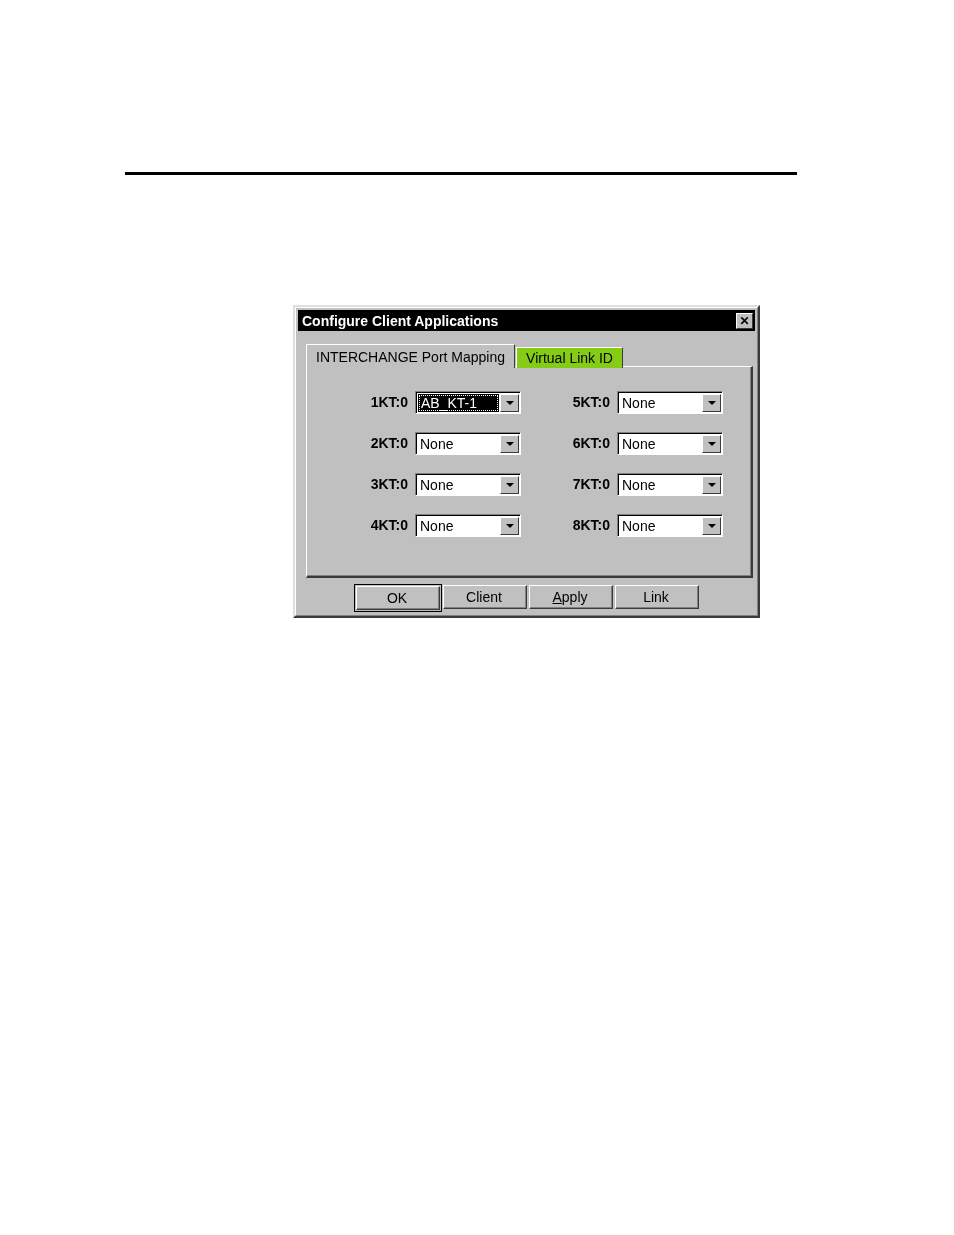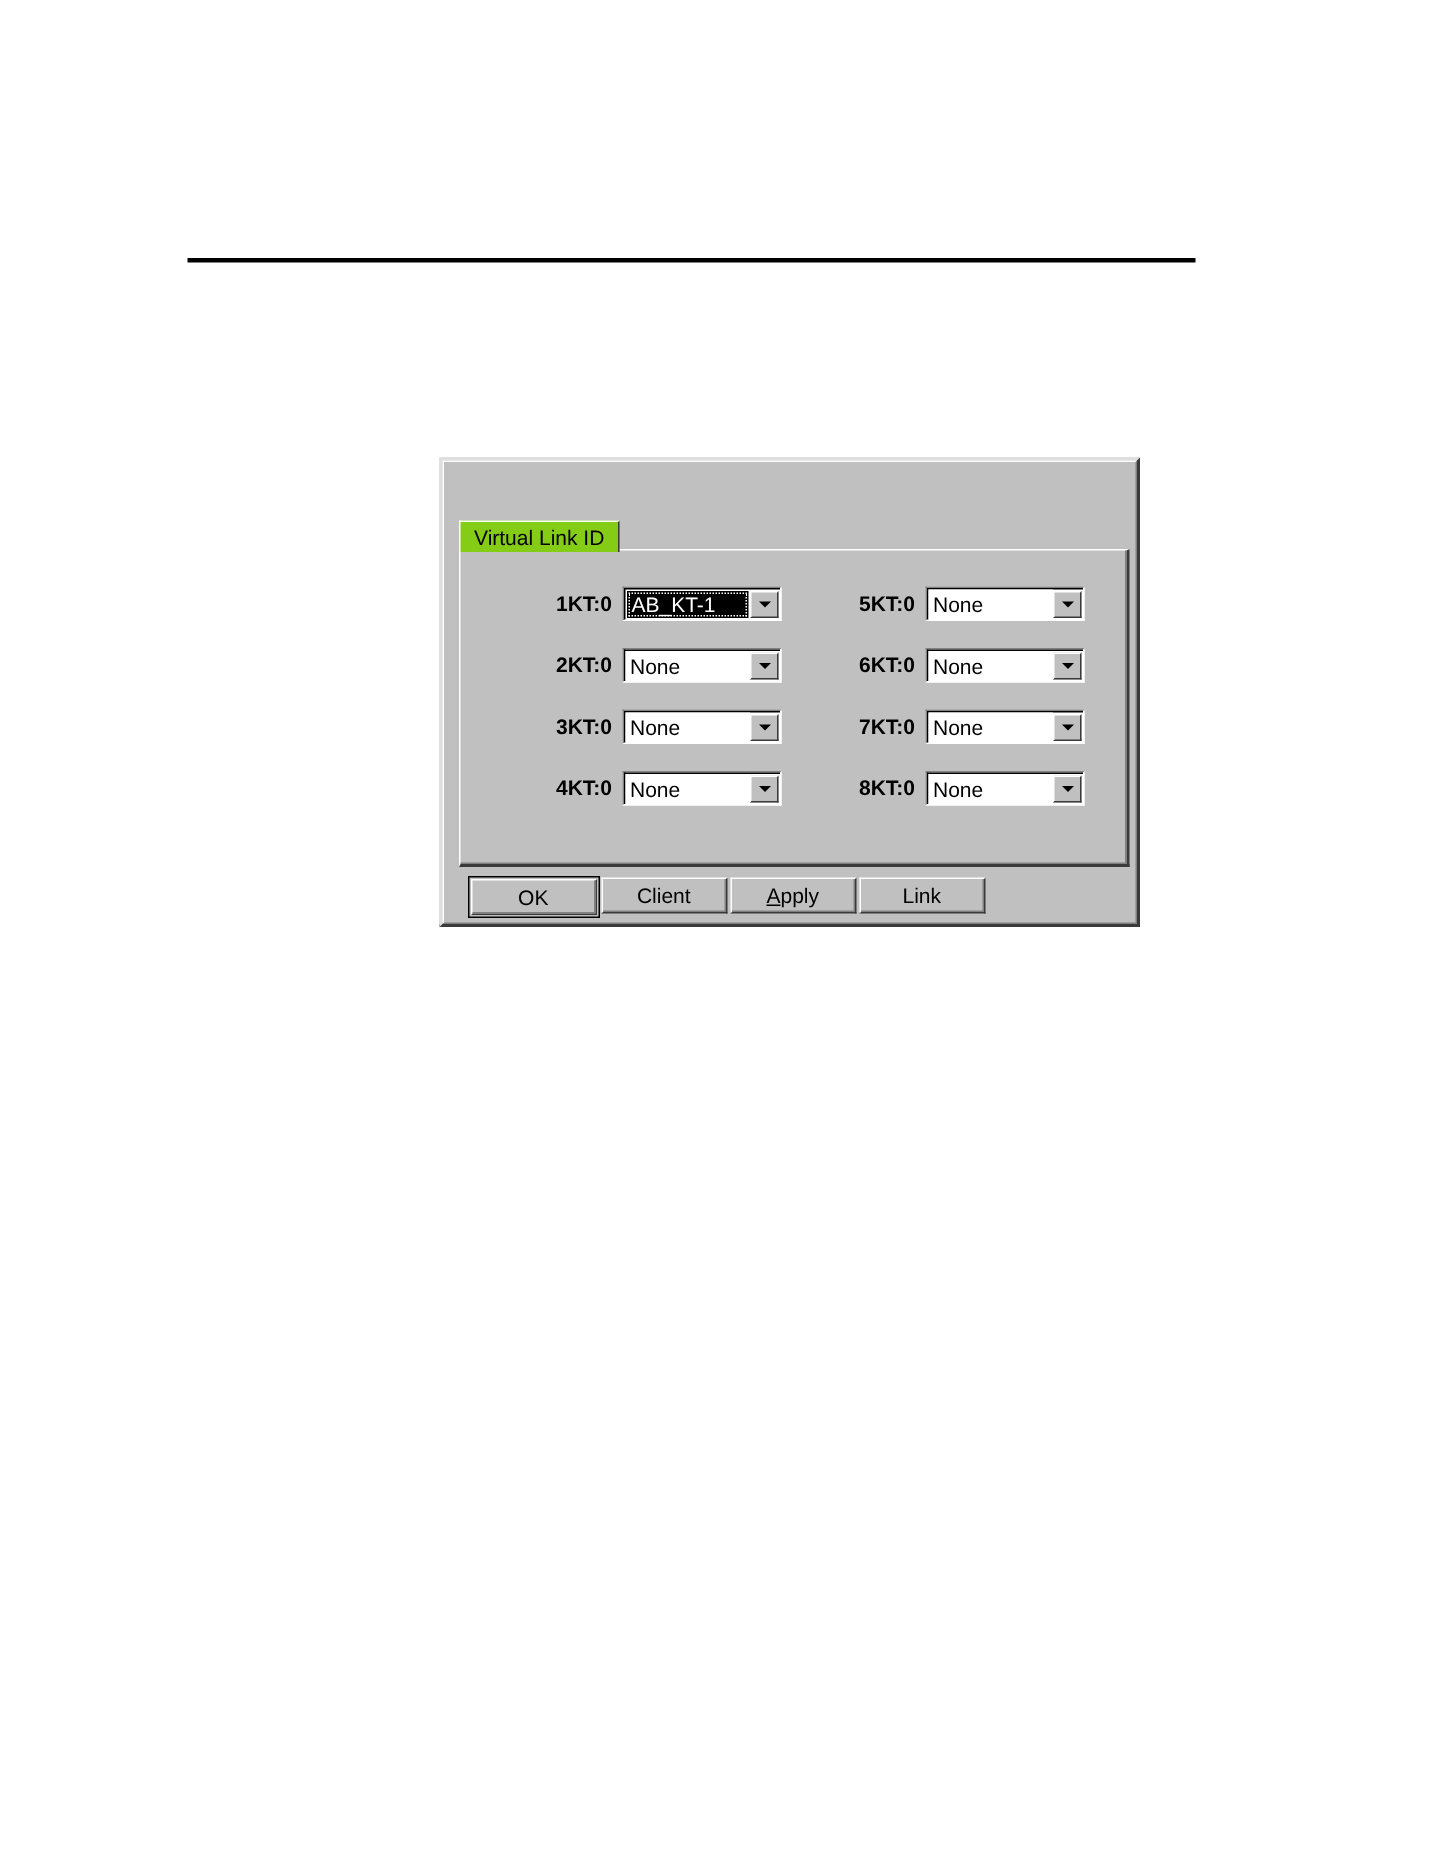--- a/index.html
+++ b/index.html
@@ -237,25 +237,25 @@
   .combo-arrow .tri {
     width: 0; height: 0;
     border-left: 4px solid transparent;
     border-right: 4px solid transparent;
     border-top: 4px solid #000000;
   }
 
   
   .button-row {
     position: absolute;
-    left: 16px;
+    left: 0;
     top: 276px;
     width: 100%;
     display: flex;
-    justify-content: flex-start;
+    justify-content: center;
     gap: 0;
   }
   .btn-wrap {
     padding: 1px;
     box-sizing: border-box;
     display: flex;
   }
   .btn-wrap.default {
     border: 1px solid #000000;
     padding: 1px;
@@ -290,22 +290,29 @@
   .mn { text-decoration: underline; }
 </style>
 </head>
 <body>
 
 <div class="page-rule"></div>
 
 <div class="dialog">
   <div class="dialog-inner">
 
+    <div class="titlebar">
+      <span class="titlebar-text">Configure Client Applications</span>
+      <span class="close-btn">✕</span>
+    </div>
 
     <div class="tabstrip">
+      <div class="tab active">
+        <span>INTERCHANGE Port Mapping</span>
+      </div>
       <div class="tab inactive">
         <span>Virtual Link ID</span>
       </div>
     </div>
 
     <div class="tabpanel">
       <div class="tabpanel-inner">
 
         <div class="port-grid">
 

